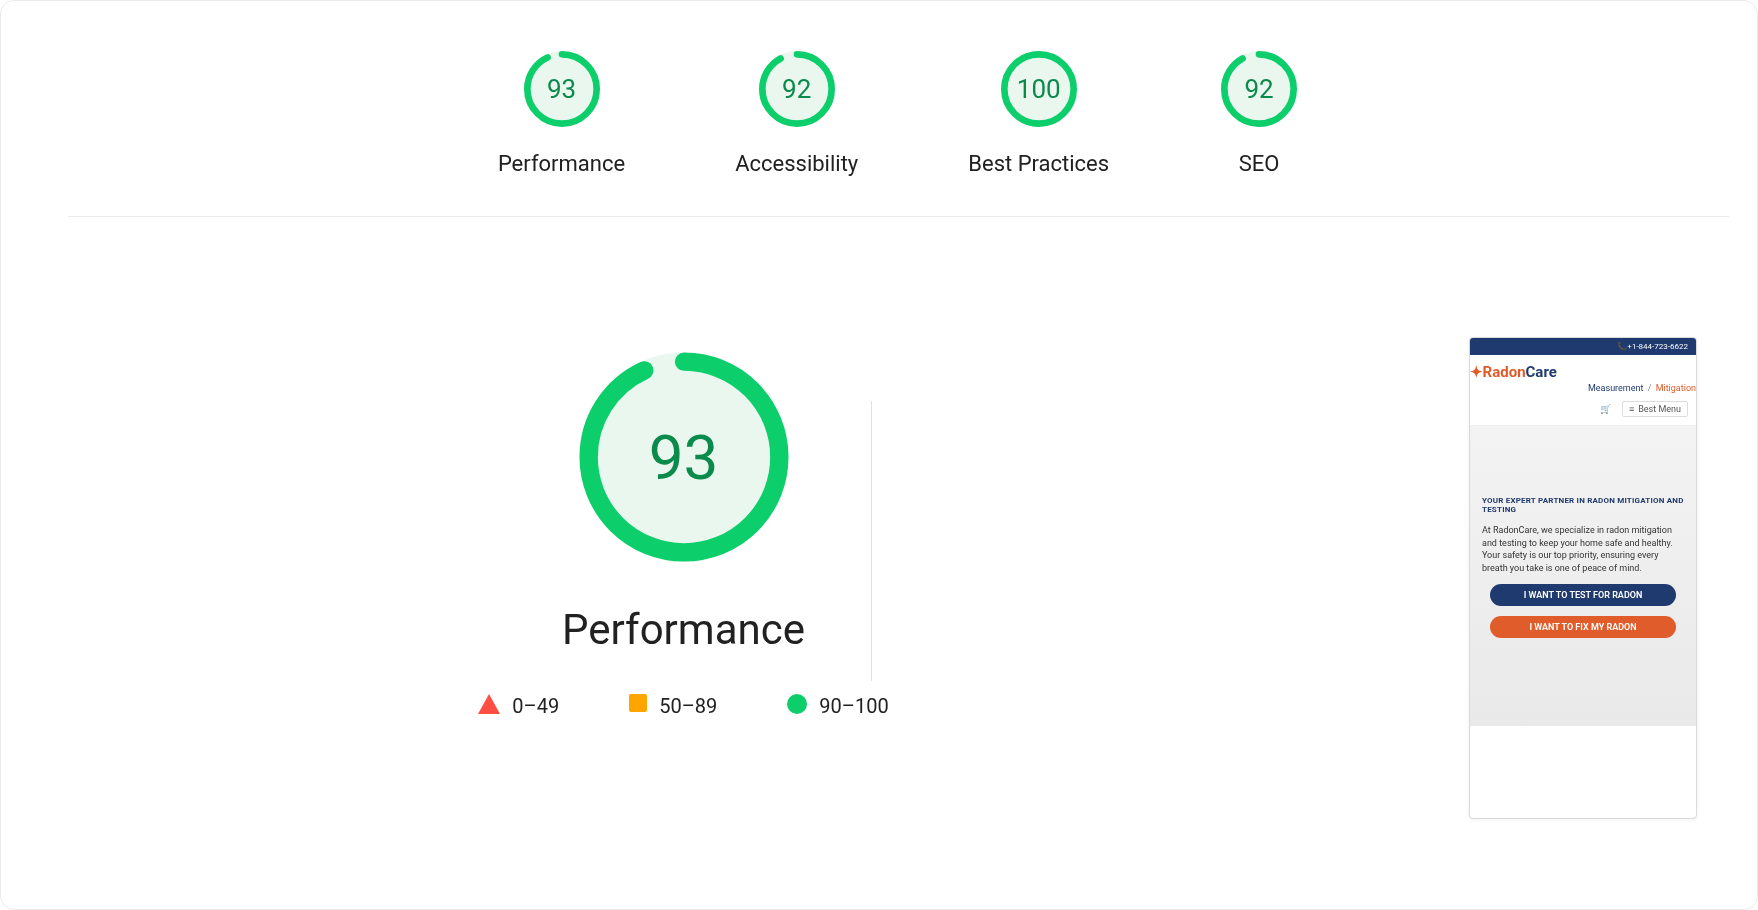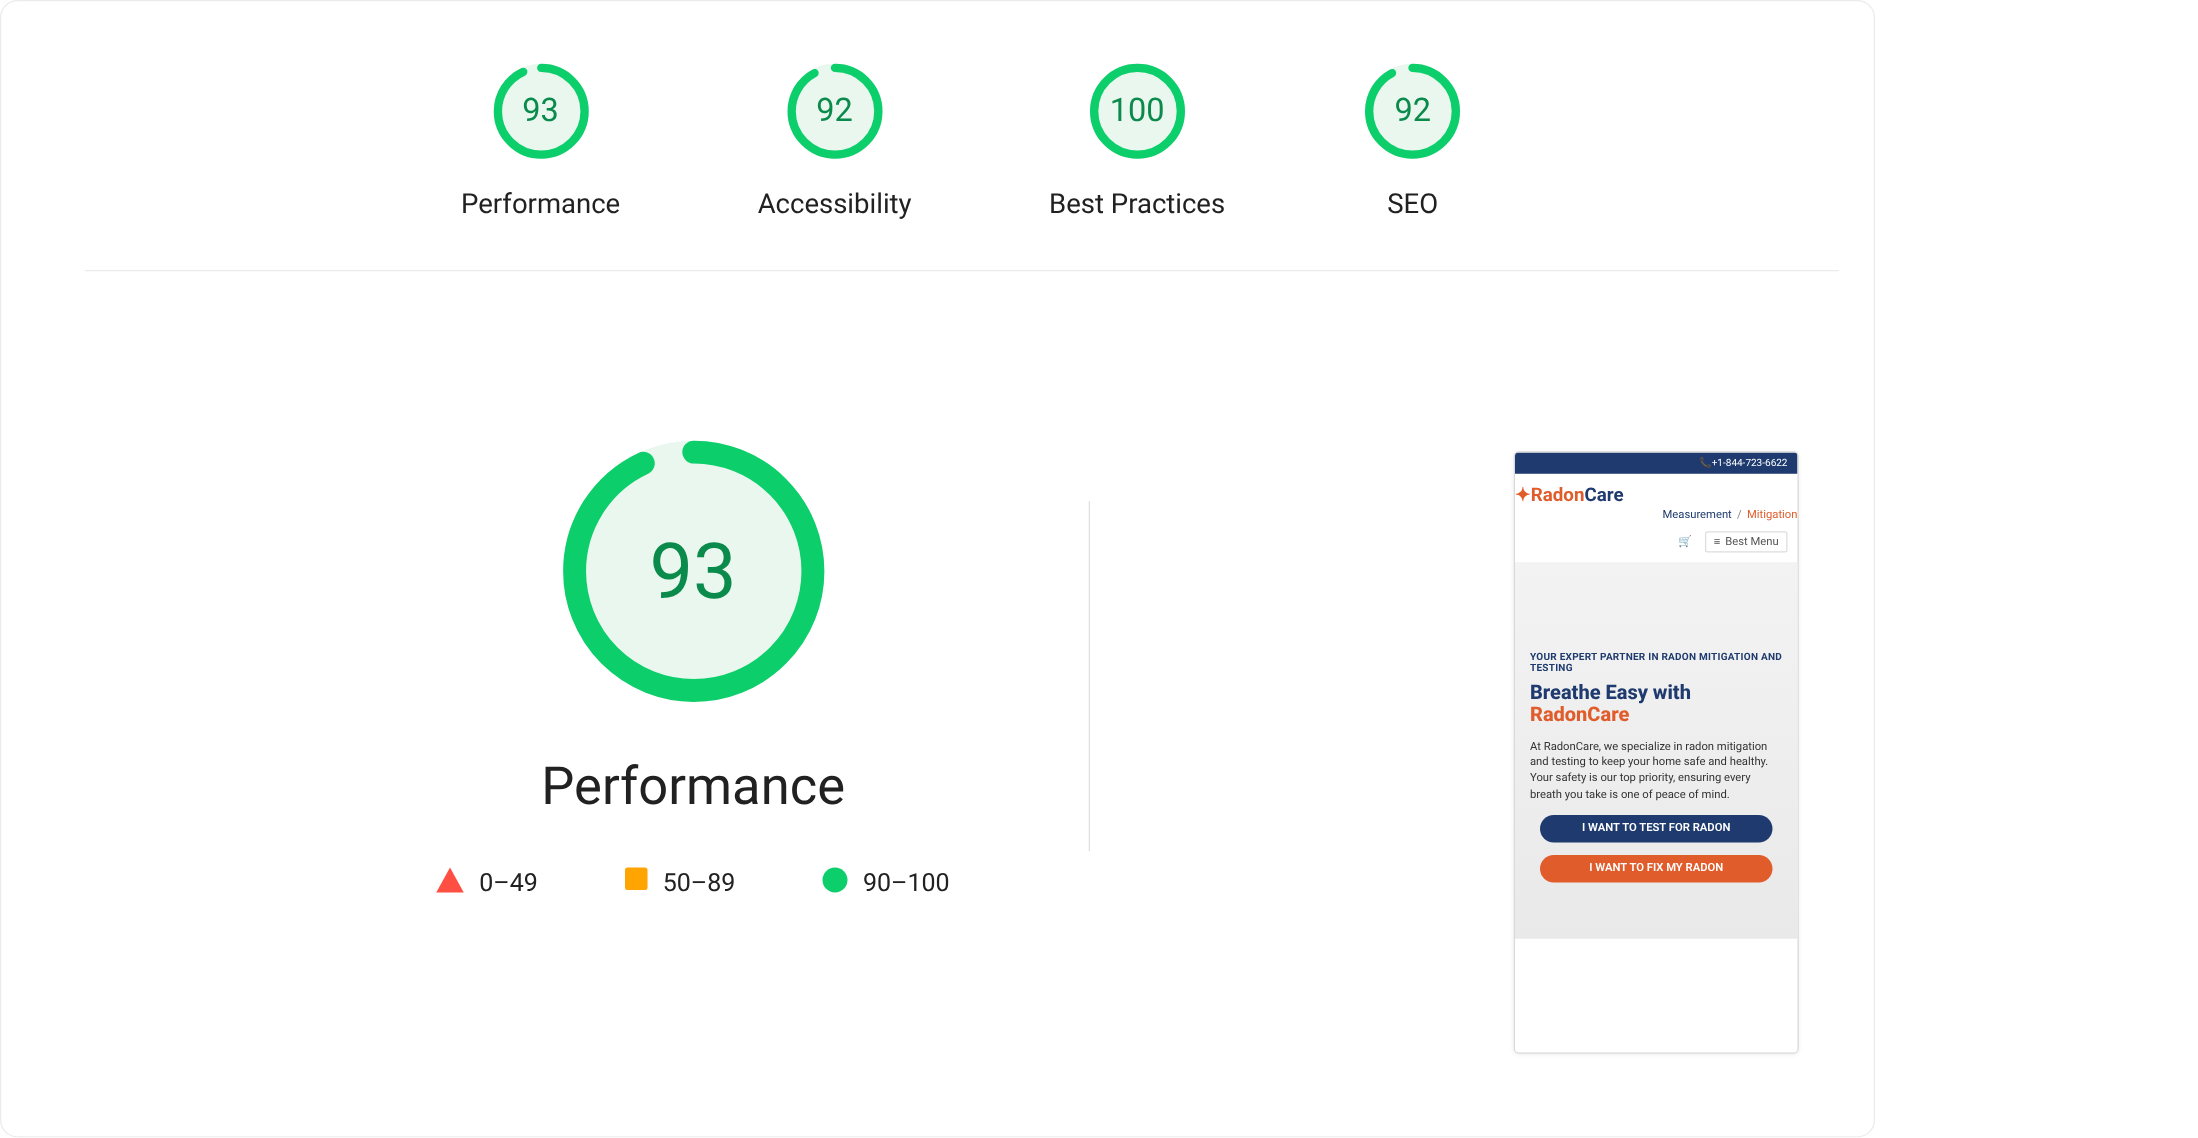--- a/index.html
+++ b/index.html
@@ -13,21 +13,21 @@
     --border: #EBEBEB;
   }
   html, body {
     margin: 0;
     padding: 0;
     font-family: Roboto, "Helvetica Neue", Arial, sans-serif;
     color: var(--text);
     background: #fff;
   }
   .page {
-    width: 1500px;
+    width: 1758px;
     height: 910px;
     box-sizing: border-box;
     border: 1px solid var(--border);
     border-radius: 14px;
     overflow: hidden;
     position: relative;
     padding-left: 39px;
   }
   
   .summary-row {
@@ -124,21 +124,21 @@
     top: 400px;
     width: 1px;
     height: 280px;
     background: #E0E0E0;
   }
 
   
   .thumb {
     position: absolute;
     right: 60px;
-    top: 360px;
+    top: 336px;
     width: 226px;
     height: 480px;
     border: 1px solid #D9D9D9;
     border-radius: 4px;
     background: #fff;
     box-shadow: 0 1px 4px rgba(0,0,0,.06);
     overflow: hidden;
     font-size: 8px;
   }
   .thumb .topbar {
@@ -284,23 +284,19 @@
     </div>
     <div class="menubar">
       <span>🛒</span>
       <span class="mm">
         <span>≡</span>
         <span>Best Menu</span>
       </span>
     </div>
     <div class="hero">
       <div class="eyebrow">YOUR EXPERT PARTNER IN RADON MITIGATION AND TESTING</div>
-      <div class="h1">
-        <span>Breathe Easy with</span><br>
-        <span class="orange">RadonCare</span>
-      </div>
       <div class="body">At RadonCare, we specialize in radon mitigation and testing to keep your home safe and healthy. Your safety is our top priority, ensuring every breath you take is one of peace of mind.</div>
       <div class="btn blue">I WANT TO TEST FOR RADON</div>
       <div class="btn orange">I WANT TO FIX MY RADON</div>
     </div>
   </div>
 
 </div>
 
 </body></html>

